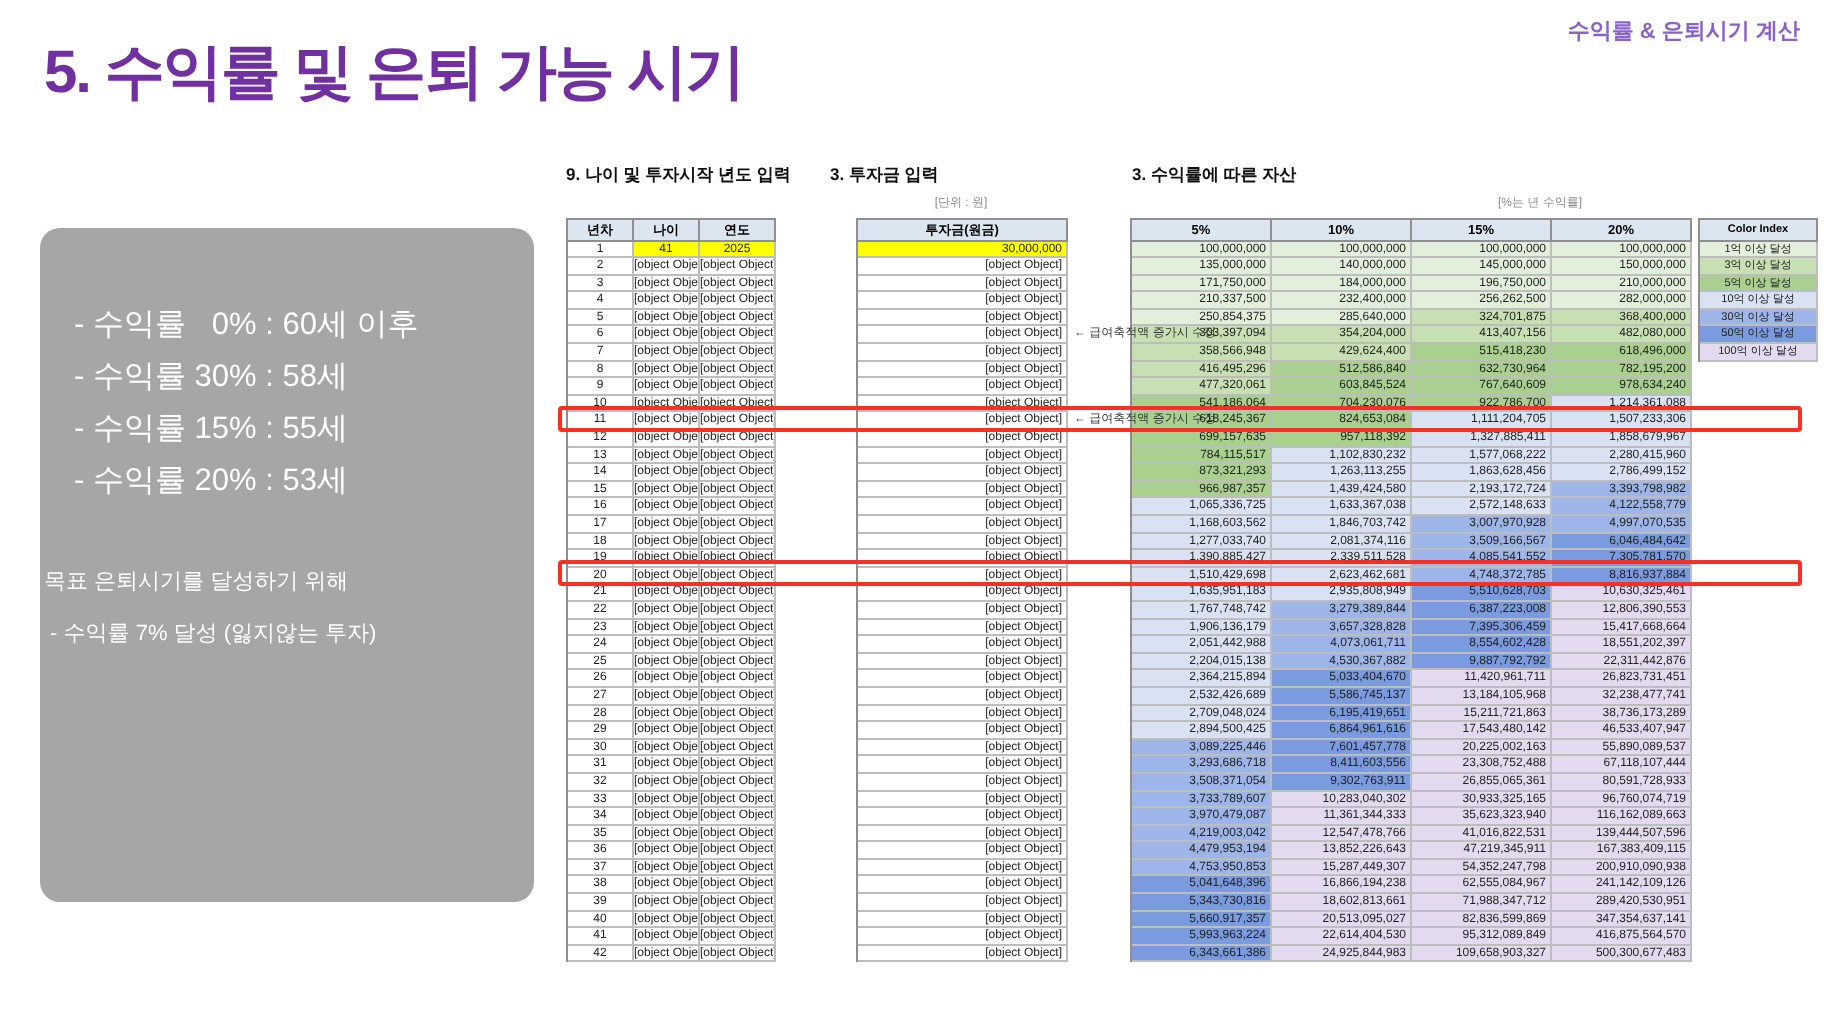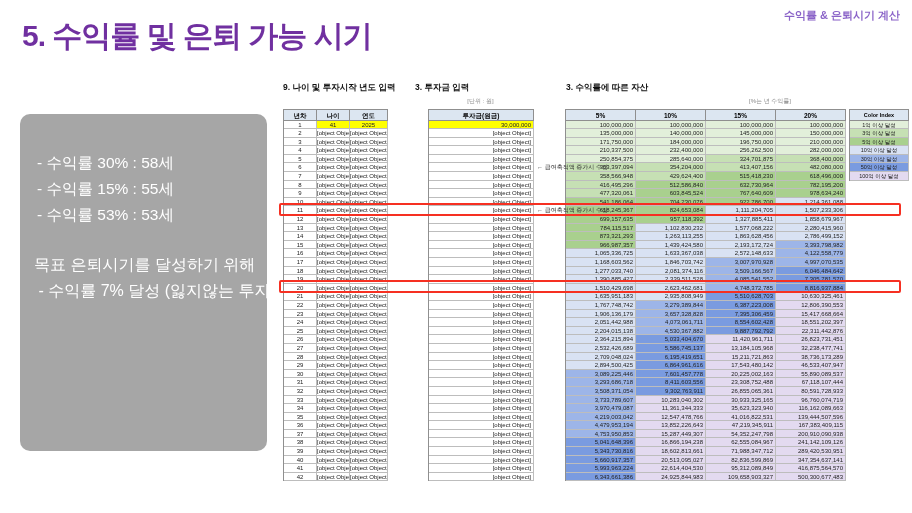--- a/index.html
+++ b/index.html
@@ -6,21 +6,21 @@
   body{
     width:912px;height:513px;position:relative;background:#ffffff;overflow:hidden;
     font-family:"Liberation Sans","DejaVu Sans",sans-serif;color:#1a1a1a;
   }
   .corner{position:absolute;top:8px;right:12px;font-size:11px;font-weight:700;color:#8a63c8;}
   .title{position:absolute;left:22px;top:16px;font-size:30px;font-weight:700;letter-spacing:-1px;color:#7030a0;}
   
   .sumbox{position:absolute;left:20px;top:114px;width:247px;height:337px;background:#a6a6a6;border-radius:10px;color:#ffffff;box-sizing:border-box;}
   .sumbox .head{margin-top:44px;text-align:center;font-size:19px;font-weight:700;white-space:pre;}
   .sumbox .lines{margin-top:36px;margin-left:17px;font-size:15.5px;font-weight:500;line-height:26px;white-space:pre;}
-  .sumbox .goal{margin-top:24px;margin-left:14px;font-size:16px;font-weight:500;line-height:26px;white-space:pre;}
+  .sumbox .goal{margin-top:24px;margin-left:2px;font-size:11px;font-weight:500;line-height:26px;white-space:pre;}
   
   .sec-title{position:absolute;top:82px;font-size:8.5px;font-weight:700;color:#111;}
   .mini-label{position:absolute;top:97px;font-size:6px;color:#8a8a8a;text-align:center;}
   .tbl{position:absolute;top:108.5px;background:#fff;border-top:0.5px solid #8f8f8f;border-left:0.5px solid #8f8f8f;}
   .row{display:flex;}
   .c{box-sizing:border-box;height:8.6px;line-height:8.6px;font-size:6px;overflow:hidden;white-space:nowrap;
      border-right:0.5px solid #bdbdbd;border-bottom:0.5px solid #bdbdbd;color:#222;}
   .c.h{height:11px;line-height:11px;background:#dce6f1;font-weight:700;font-size:6.5px;text-align:center;
        border-right:0.5px solid #8f8f8f;border-bottom:0.5px solid #8f8f8f;color:#000;}
   .ctr{text-align:center;}
@@ -29,21 +29,21 @@
   .redbox{position:absolute;border:2.5px solid #f63022;border-radius:2px;z-index:5;}
   .lg .c{font-size:5.5px;text-align:center;}
 </style>
 </head>
 <body>
 
 <div class="corner">수익률 &amp; 은퇴시기 계산</div>
 <div class="title">5. 수익률 및 은퇴 가능 시기</div>
 
 <div class="sumbox">
-  <div class="lines" id="box-lines"><div>- 수익률 30% : 58세</div><div>- 수익률 15% : 55세</div><div>- 수익률 53% : 53세</div></div>
+  <div class="lines" id="box-lines"><div>- 수익률   0% : 60세 이후</div><div>- 수익률 30% : 58세</div><div>- 수익률 15% : 55세</div><div>- 수익률 20% : 53세</div></div>
   <div class="goal" id="goal-lines"><div>목표 은퇴시기를 달성하기 위해</div><div> - 수익률 7% 달성 (잃지않는 투자)</div></div>
 </div>
 
 <div class="sec-title" style="left:283px">9. 나이 및 투자시작 년도 입력</div>
 <div class="sec-title" style="left:415px">3. 투자금 입력</div>
 <div class="sec-title" style="left:566px">3. 수익률에 따른 자산</div>
 <div class="mini-label" style="left:428px;width:105px">[단위 : 원]</div>
 <div class="mini-label" style="left:715px;width:110px">[%는 년 수익률]</div>
 
 <div class="tbl" id="left-table" style="left:283px">

